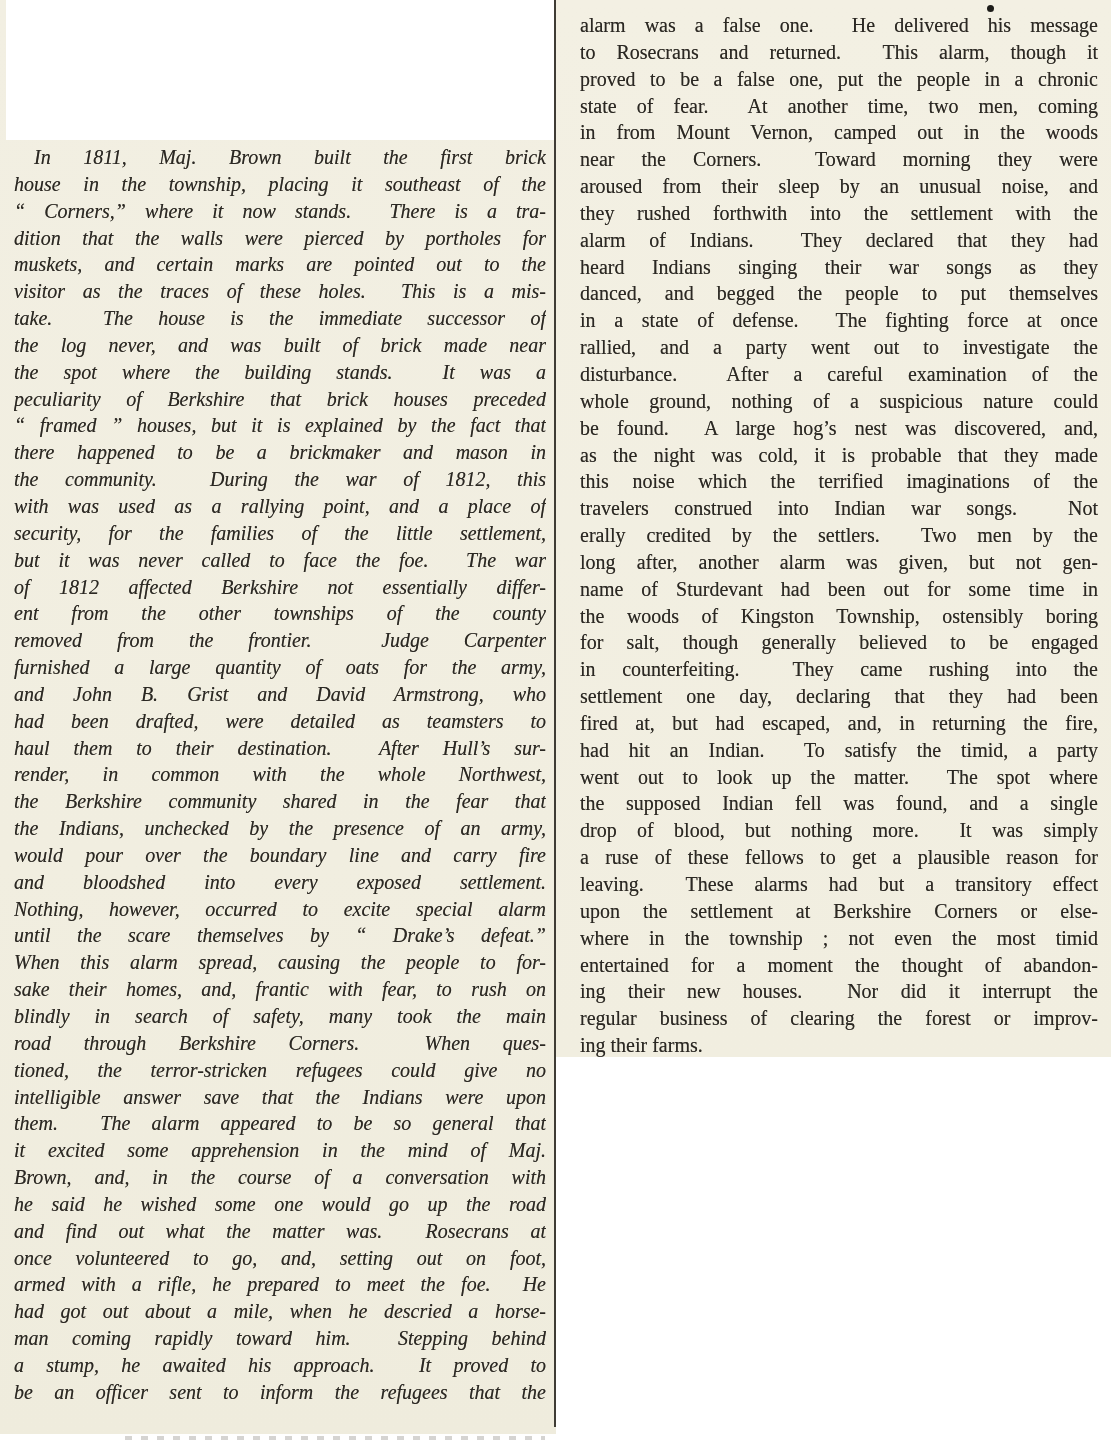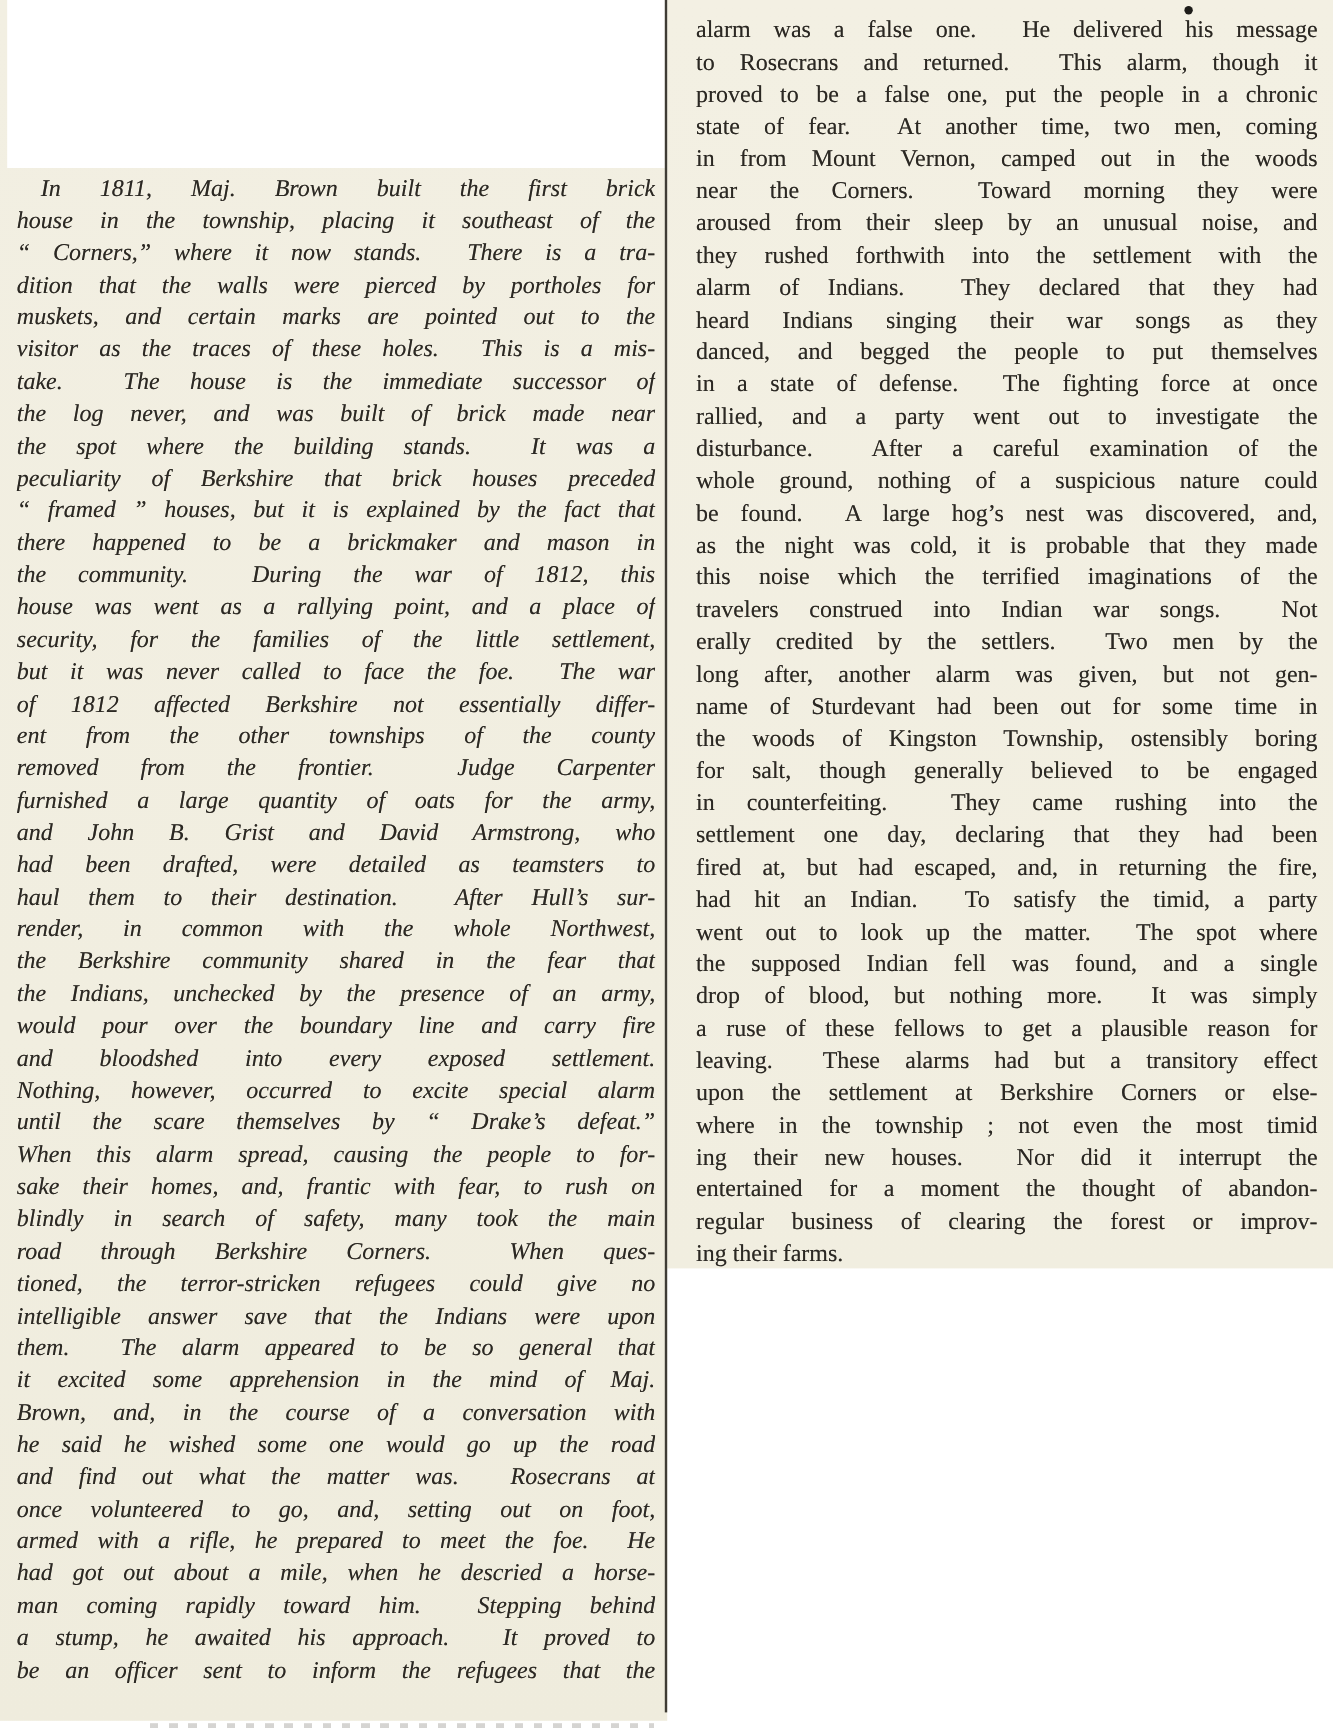--- a/index.html
+++ b/index.html
@@ -91,21 +91,21 @@
       <div class="line">dition that the walls were pierced by portholes for</div>
       <div class="line">muskets, and certain marks are pointed out to the</div>
       <div class="line">visitor as the traces of these holes.  This is a mis-</div>
       <div class="line">take.  The house is the immediate successor of</div>
       <div class="line">the log never, and was built of brick made near</div>
       <div class="line">the spot where the building stands.  It was a</div>
       <div class="line">peculiarity of Berkshire that brick houses preceded</div>
       <div class="line">“ framed ” houses, but it is explained by the fact that</div>
       <div class="line">there happened to be a brickmaker and mason in</div>
       <div class="line">the community.  During the war of 1812, this</div>
-      <div class="line">house was went as a rallying point, and a place of</div>
+      <div class="line">with was used as a rallying point, and a place of</div>
       <div class="line">security, for the families of the little settlement,</div>
       <div class="line">but it was never called to face the foe.  The war</div>
       <div class="line">of 1812 affected Berkshire not essentially differ-</div>
       <div class="line">ent from the other townships of the county</div>
       <div class="line">removed from the frontier.  Judge Carpenter</div>
       <div class="line">furnished a large quantity of oats for the army,</div>
       <div class="line">and John B. Grist and David Armstrong, who</div>
       <div class="line">had been drafted, were detailed as teamsters to</div>
       <div class="line">haul them to their destination.  After Hull’s sur-</div>
       <div class="line">render, in common with the whole Northwest,</div>
@@ -162,20 +162,20 @@
       <div class="line">settlement one day, declaring that they had been</div>
       <div class="line">fired at, but had escaped, and, in returning the fire,</div>
       <div class="line">had hit an Indian.  To satisfy the timid, a party</div>
       <div class="line">went out to look up the matter.  The spot where</div>
       <div class="line">the supposed Indian fell was found, and a single</div>
       <div class="line">drop of blood, but nothing more.  It was simply</div>
       <div class="line">a ruse of these fellows to get a plausible reason for</div>
       <div class="line">leaving.  These alarms had but a transitory effect</div>
       <div class="line">upon the settlement at Berkshire Corners or else-</div>
       <div class="line">where in the township ; not even the most timid</div>
+      <div class="line">entertained for a moment the thought of abandon-</div>
       <div class="line">ing their new houses.  Nor did it interrupt the</div>
-      <div class="line">entertained for a moment the thought of abandon-</div>
       <div class="line">regular business of clearing the forest or improv-</div>
       <div class="line">ing their farms.</div>
     </div>
   <div class="ink-dot"></div>
   <div class="cut-remnant"></div>
 </div>
 
 </body></html>

